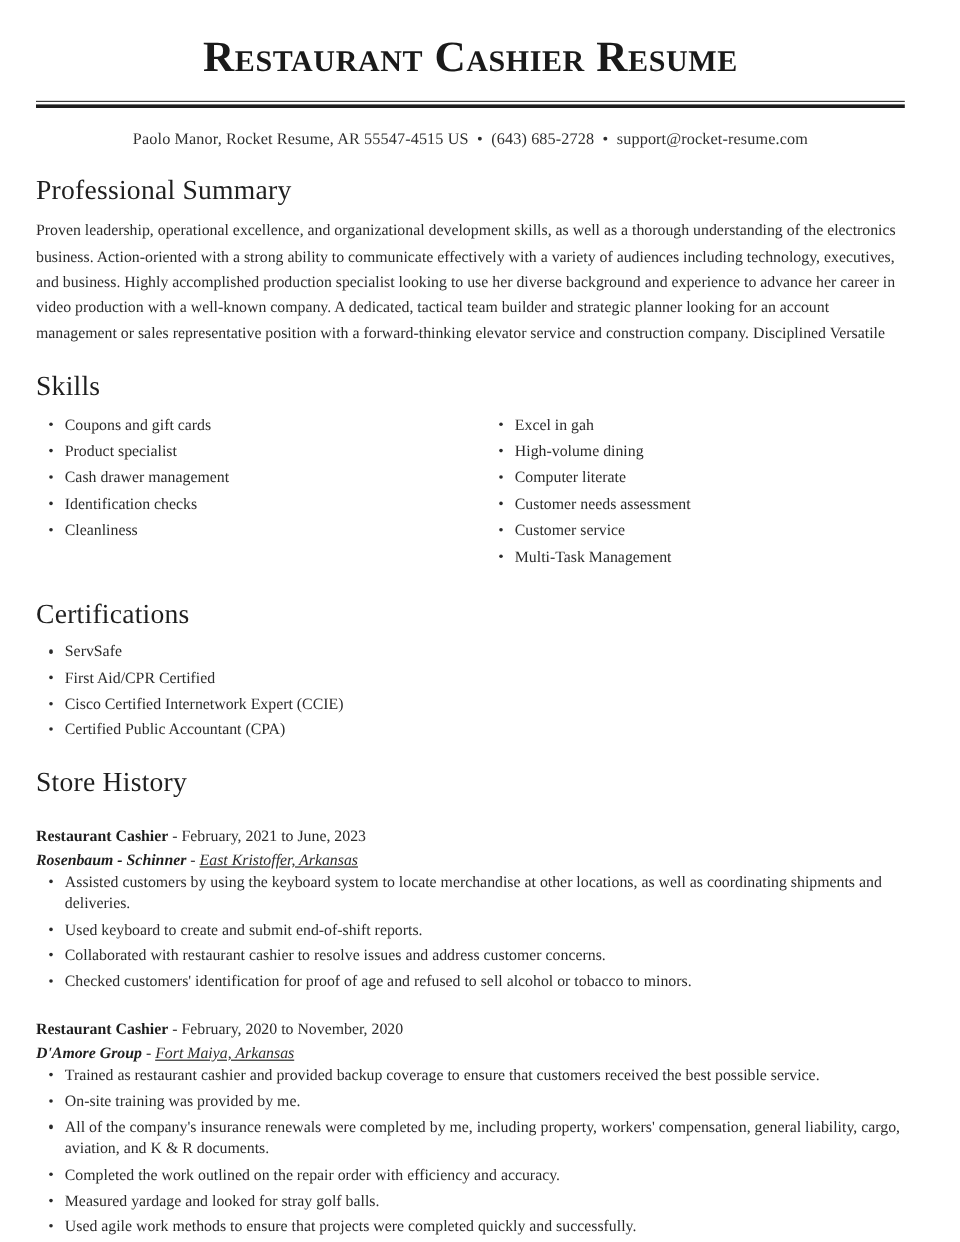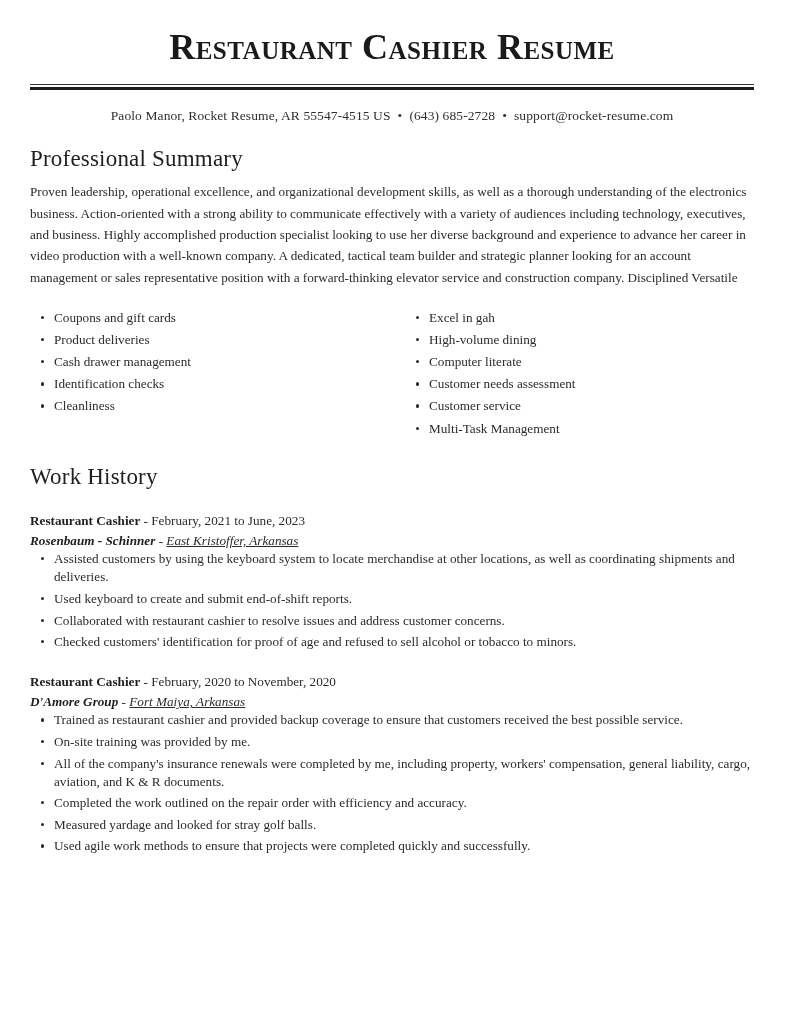--- a/index.html
+++ b/index.html
@@ -200,46 +200,56 @@
   <div class="contact-line">
     <span>Paolo Manor, Rocket Resume, AR 55547-4515 US</span><span class="contact-sep">•</span><span>(643) 685-2728</span><span class="contact-sep">•</span><span>support@rocket-resume.com</span>
   </div>
 
   <div class="section" id="summary-section">
     <h2 class="section-title">Professional Summary</h2>
     <p class="summary">Proven leadership, operational excellence, and organizational development skills, as well as a thorough understanding of the electronics business. Action-oriented with a strong ability to communicate effectively with a variety of audiences including technology, executives, and business. Highly accomplished production specialist looking to use her diverse background and experience to advance her career in video production with a well-known company. A dedicated, tactical team builder and strategic planner looking for an account management or sales representative position with a forward-thinking elevator service and construction company. Disciplined Versatile</p>
   </div>
 
   <div class="section" id="skills-section">
+    <h2 class="section-title">Skills</h2>
     <div class="two-col">
       <div class="col left">
         <ul class="bullets" id="skills-left">
             <li>Coupons and gift cards</li>
-            <li>Product deliveries</li>
+            <li>Product specialist</li>
             <li>Cash drawer management</li>
             <li>Identification checks</li>
             <li>Cleanliness</li>
           </ul>
       </div>
       <div class="col right">
         <ul class="bullets" id="skills-right">
             <li>Excel in gah</li>
             <li>High-volume dining</li>
             <li>Computer literate</li>
             <li>Customer needs assessment</li>
             <li>Customer service</li>
             <li>Multi-Task Management</li>
           </ul>
       </div>
     </div>
   </div>
 
+  <div class="section" id="certifications-section">
+    <h2 class="section-title">Certifications</h2>
+    <ul class="bullets" id="certifications-list">
+        <li>ServSafe</li>
+        <li>First Aid/CPR Certified</li>
+        <li>Cisco Certified Internetwork Expert (CCIE)</li>
+        <li>Certified Public Accountant (CPA)</li>
+      </ul>
+  </div>
 
   <div class="section" id="work-section">
-    <h2 class="section-title">Work History</h2>
+    <h2 class="section-title">Store History</h2>
     <div id="jobs-container">
         <div class="job">
           <div class="job-role-line"><span class="job-role">Restaurant Cashier</span><span class="job-dash"> - </span><span>February, 2021 to June, 2023</span></div>
           <div class="job-company-line"><span class="job-company">Rosenbaum - Schinner</span><span class="job-dash"> - </span><span class="job-location">East Kristoffer, Arkansas</span></div>
           <ul class="bullets job-bullets">
             <li>Assisted customers by using the keyboard system to locate merchandise at other locations, as well as coordinating shipments and deliveries.</li>
             <li>Used keyboard to create and submit end-of-shift reports.</li>
             <li>Collaborated with restaurant cashier to resolve issues and address customer concerns.</li>
             <li>Checked customers' identification for proof of age and refused to sell alcohol or tobacco to minors.</li>
           </ul>

